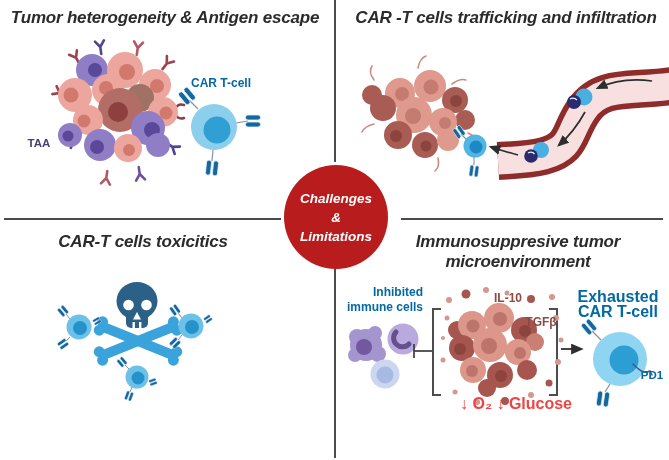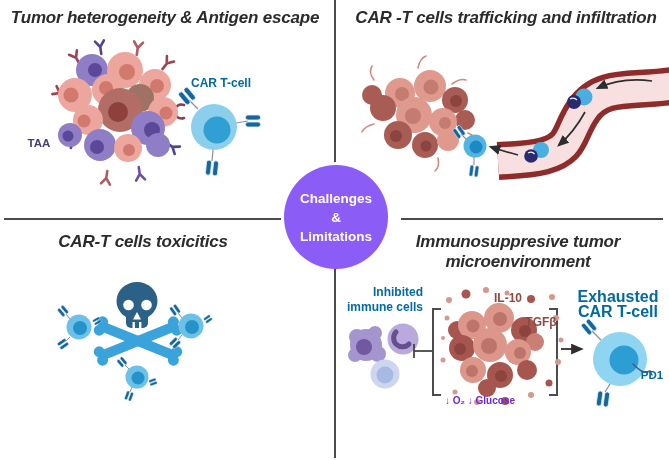--- a/index.html
+++ b/index.html
@@ -19,26 +19,26 @@
   #tl-title{left:165px;top:8px;}
   #tr-title{left:506px;top:8px;}
   #bl-title{left:143px;top:232px;}
   #br-title{left:518px;top:232px;line-height:20px;}
   .small-label{font-size:12px;color:#0369a1;transform:translateX(-50%);text-align:center;}
   #car-tcell-label{left:221px;top:76px;}
   #taa-label{left:39px;top:137px;font-size:11.5px;color:#454170;}
   #inhibited-label{left:385px;top:285px;font-size:12px;line-height:15px;text-align:right;}
   #il10-label{left:486px;top:291px;color:#8c4a42;padding-left:44px;}
   #tgfb-label{left:541px;top:315px;color:#8c4a42;transform:translateX(-50%);}
-  #o2-glucose-label{left:480px;top:395px;font-size:10px;color:#6d28d9;}
+  #o2-glucose-label{left:516px;top:395px;font-size:16px;color:#ef4444;}
   #exhausted-label{left:618px;top:289px;font-size:16px;line-height:15px;}
   #pd1-label{left:652px;top:369px;font-size:11.5px;}
 
   #center-badge{position:absolute;left:284px;top:165px;width:104px;height:104px;border-radius:50%;
-    background:#8b5cf6;z-index:3;display:flex;flex-direction:column;align-items:center;justify-content:center;}
+    background:#b91c1c;z-index:3;display:flex;flex-direction:column;align-items:center;justify-content:center;font-style:italic;}
   #center-badge .bline{color:#ffffff;font-weight:700;font-size:13.5px;line-height:19px;text-align:center;}
 </style>
 </head>
 <body>
 
 <div id="stage">
 
   <div class="divider" id="div-v-top"></div>
   <div class="divider" id="div-v-bottom"></div>
   <div class="divider" id="div-h-left"></div>

